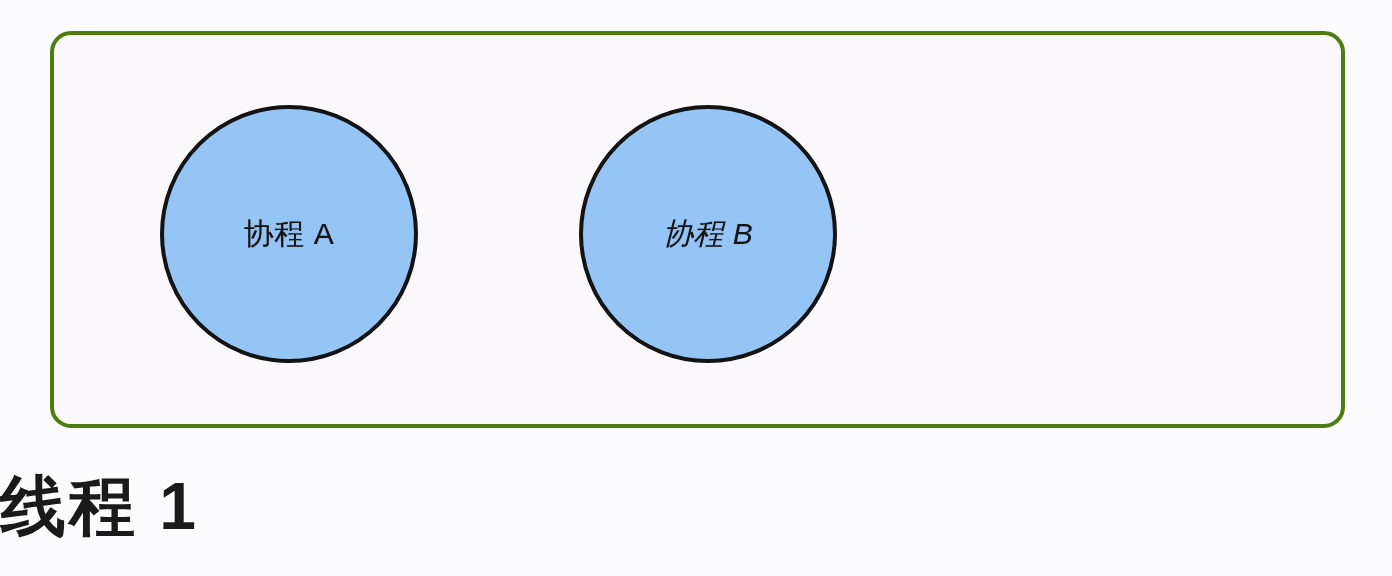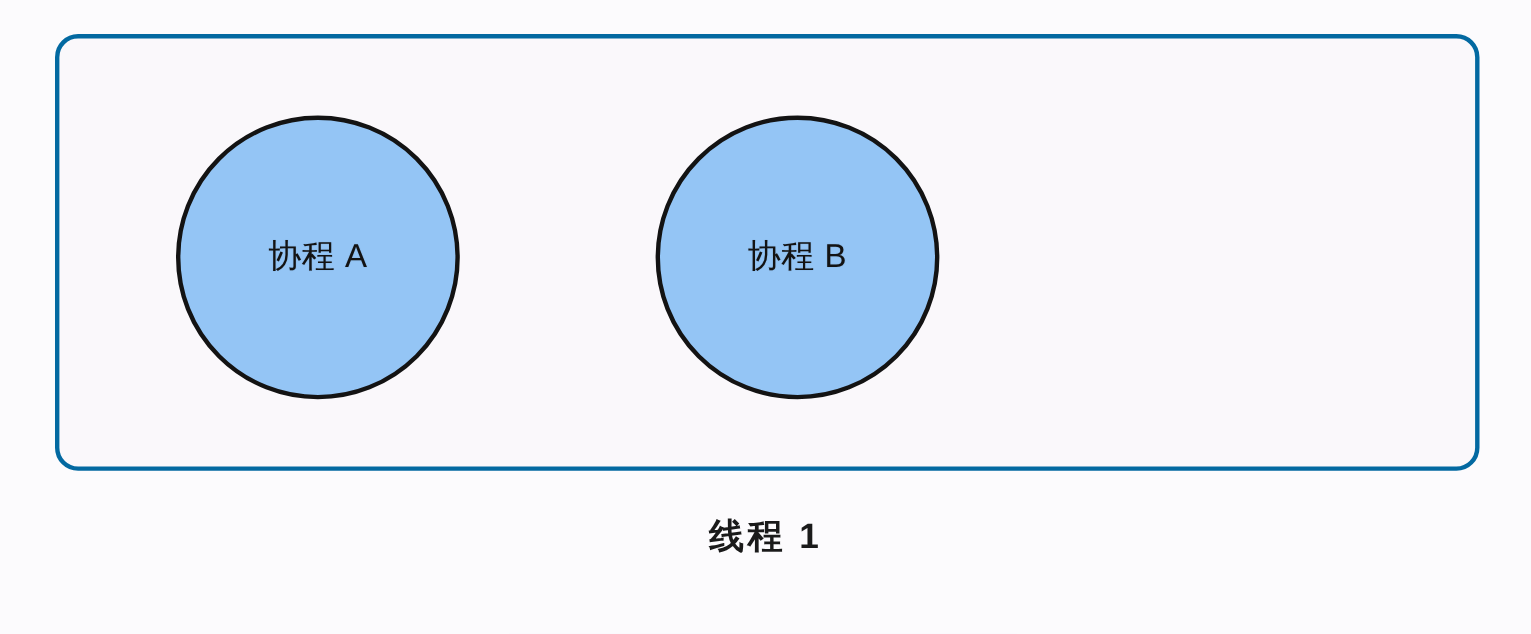--- a/index.html
+++ b/index.html
@@ -25,21 +25,21 @@
 
   
   #thread-container {
     position: absolute;
     left: 50px;
     top: 31px;
     width: 1295px;
     height: 397px;
     box-sizing: border-box;
     background: #faf8fb;
-    border: 4px solid #0369a1;
+    border: 4px solid #4d7c0f;
     border-radius: 21px;
   }
 
   
   #coroutine-row {
     position: absolute;
     left: 0;
     top: 0;
     width: 100%;
     height: 100%;
@@ -54,41 +54,40 @@
     border-radius: 50%;
     background: #94c5f5;
     border: 4px solid #131313;
     display: flex;
     align-items: center;
     justify-content: center;
   }
 
   
   #coroutine-node-a { left: 106px; }
-  #coroutine-node-b { left: 542px; }
+  #coroutine-node-b { left: 525px; font-style: italic; }
   #coroutine-node-c { left: 926px; }
 
   .coroutine-label {
     font-size: 30px;
     font-weight: 400;
     color: #131313;
     letter-spacing: 0.5px;
     white-space: nowrap;
     line-height: 1;
     text-shadow: 0 0 1px rgba(19,19,19,0.25);
   }
 
   
   #thread-caption {
     position: absolute;
     left: 0;
     top: 470px;
     width: 1392px;
-    text-align: center;
-    font-size: 32px;
+    font-size: 66px;
     font-weight: 700;
     color: #1a1a1a;
     letter-spacing: 3px;
     line-height: 1.1;
   }
 </style>
 </head>
 <body>
 
 <div id="diagram-root">

